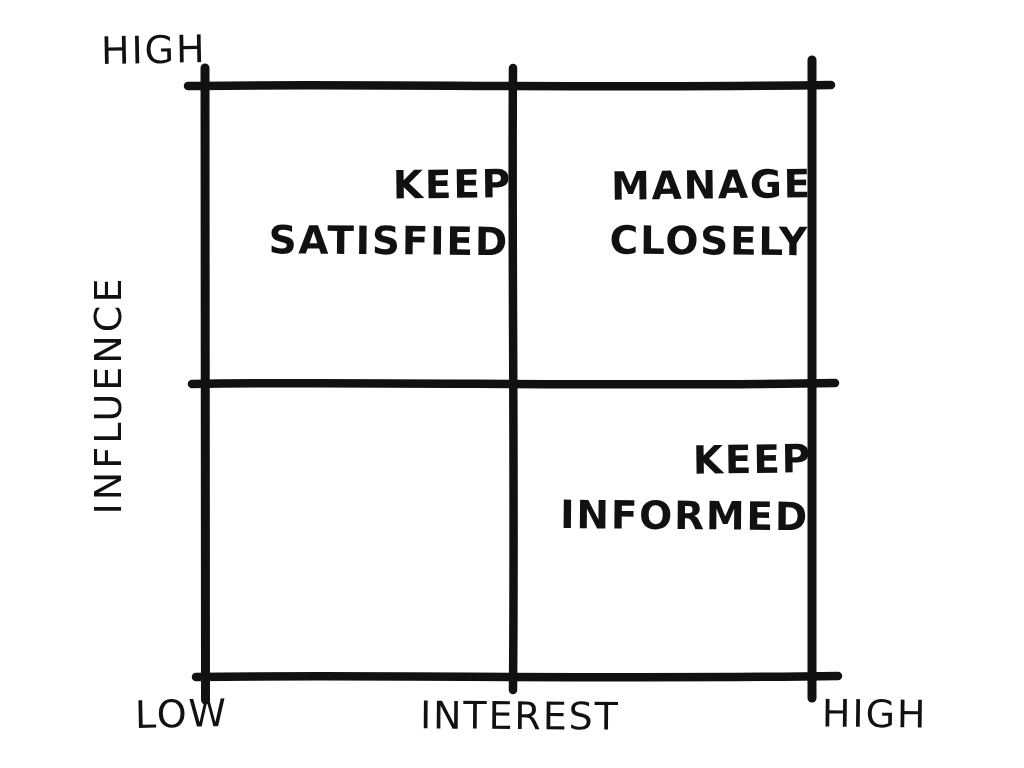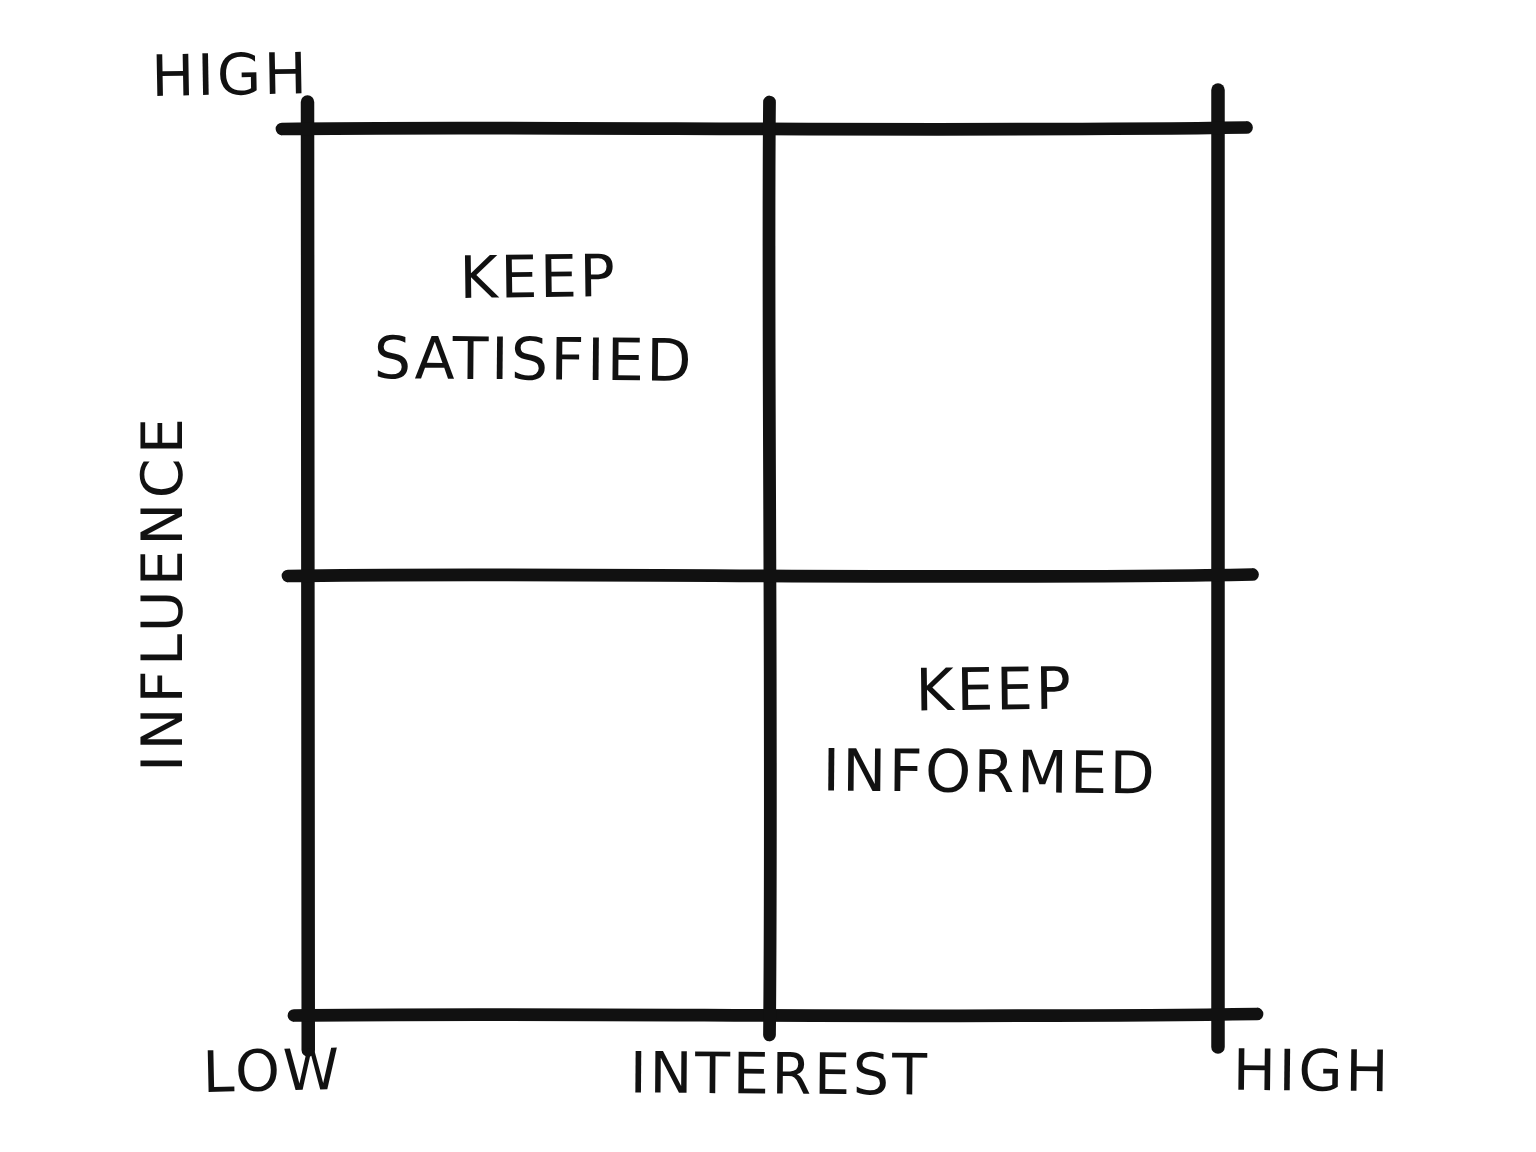--- a/index.html
+++ b/index.html
@@ -32,24 +32,25 @@
   .hand {
     position: absolute;
     color: #111111;
     font-family: "DejaVu Sans", sans-serif;
     font-weight: 400;
     letter-spacing: 0.06em;
     white-space: nowrap;
     -webkit-font-smoothing: antialiased;
   }
   .quad-label {
-    text-align: center;
+    text-align: right;
     line-height: 1.42;
     font-size: 39px;
     letter-spacing: 0.045em;
+    font-weight: bold;
   }
   .quad-label .ln {
     display: block;
     color: #111111;
   }
   
   .quad-label .ln.a { transform: rotate(-0.7deg); }
   .quad-label .ln.b { transform: rotate(0.5deg) translateX(-3px); }
 
   .axis-word {
@@ -122,20 +123,24 @@
 
       <path d="M 192 384 C 350 381, 640 387, 835 383" stroke-width="8.5"></path>
     </g>
   </svg>
 
   <div class="hand quad-label" id="label-keep-satisfied">
     <span class="ln a">KEEP</span>
     <span class="ln b">SATISFIED</span>
   </div>
 
+  <div class="hand quad-label" id="label-manage-closely">
+    <span class="ln a">MANAGE</span>
+    <span class="ln b">CLOSELY</span>
+  </div>
 
 
   <div class="hand quad-label" id="label-keep-informed">
     <span class="ln a">KEEP</span>
     <span class="ln b">INFORMED</span>
   </div>
 
   <div class="hand axis-word" id="label-y-high">HIGH</div>
 
   <div class="hand" id="label-y-influence">INFLUENCE</div>

